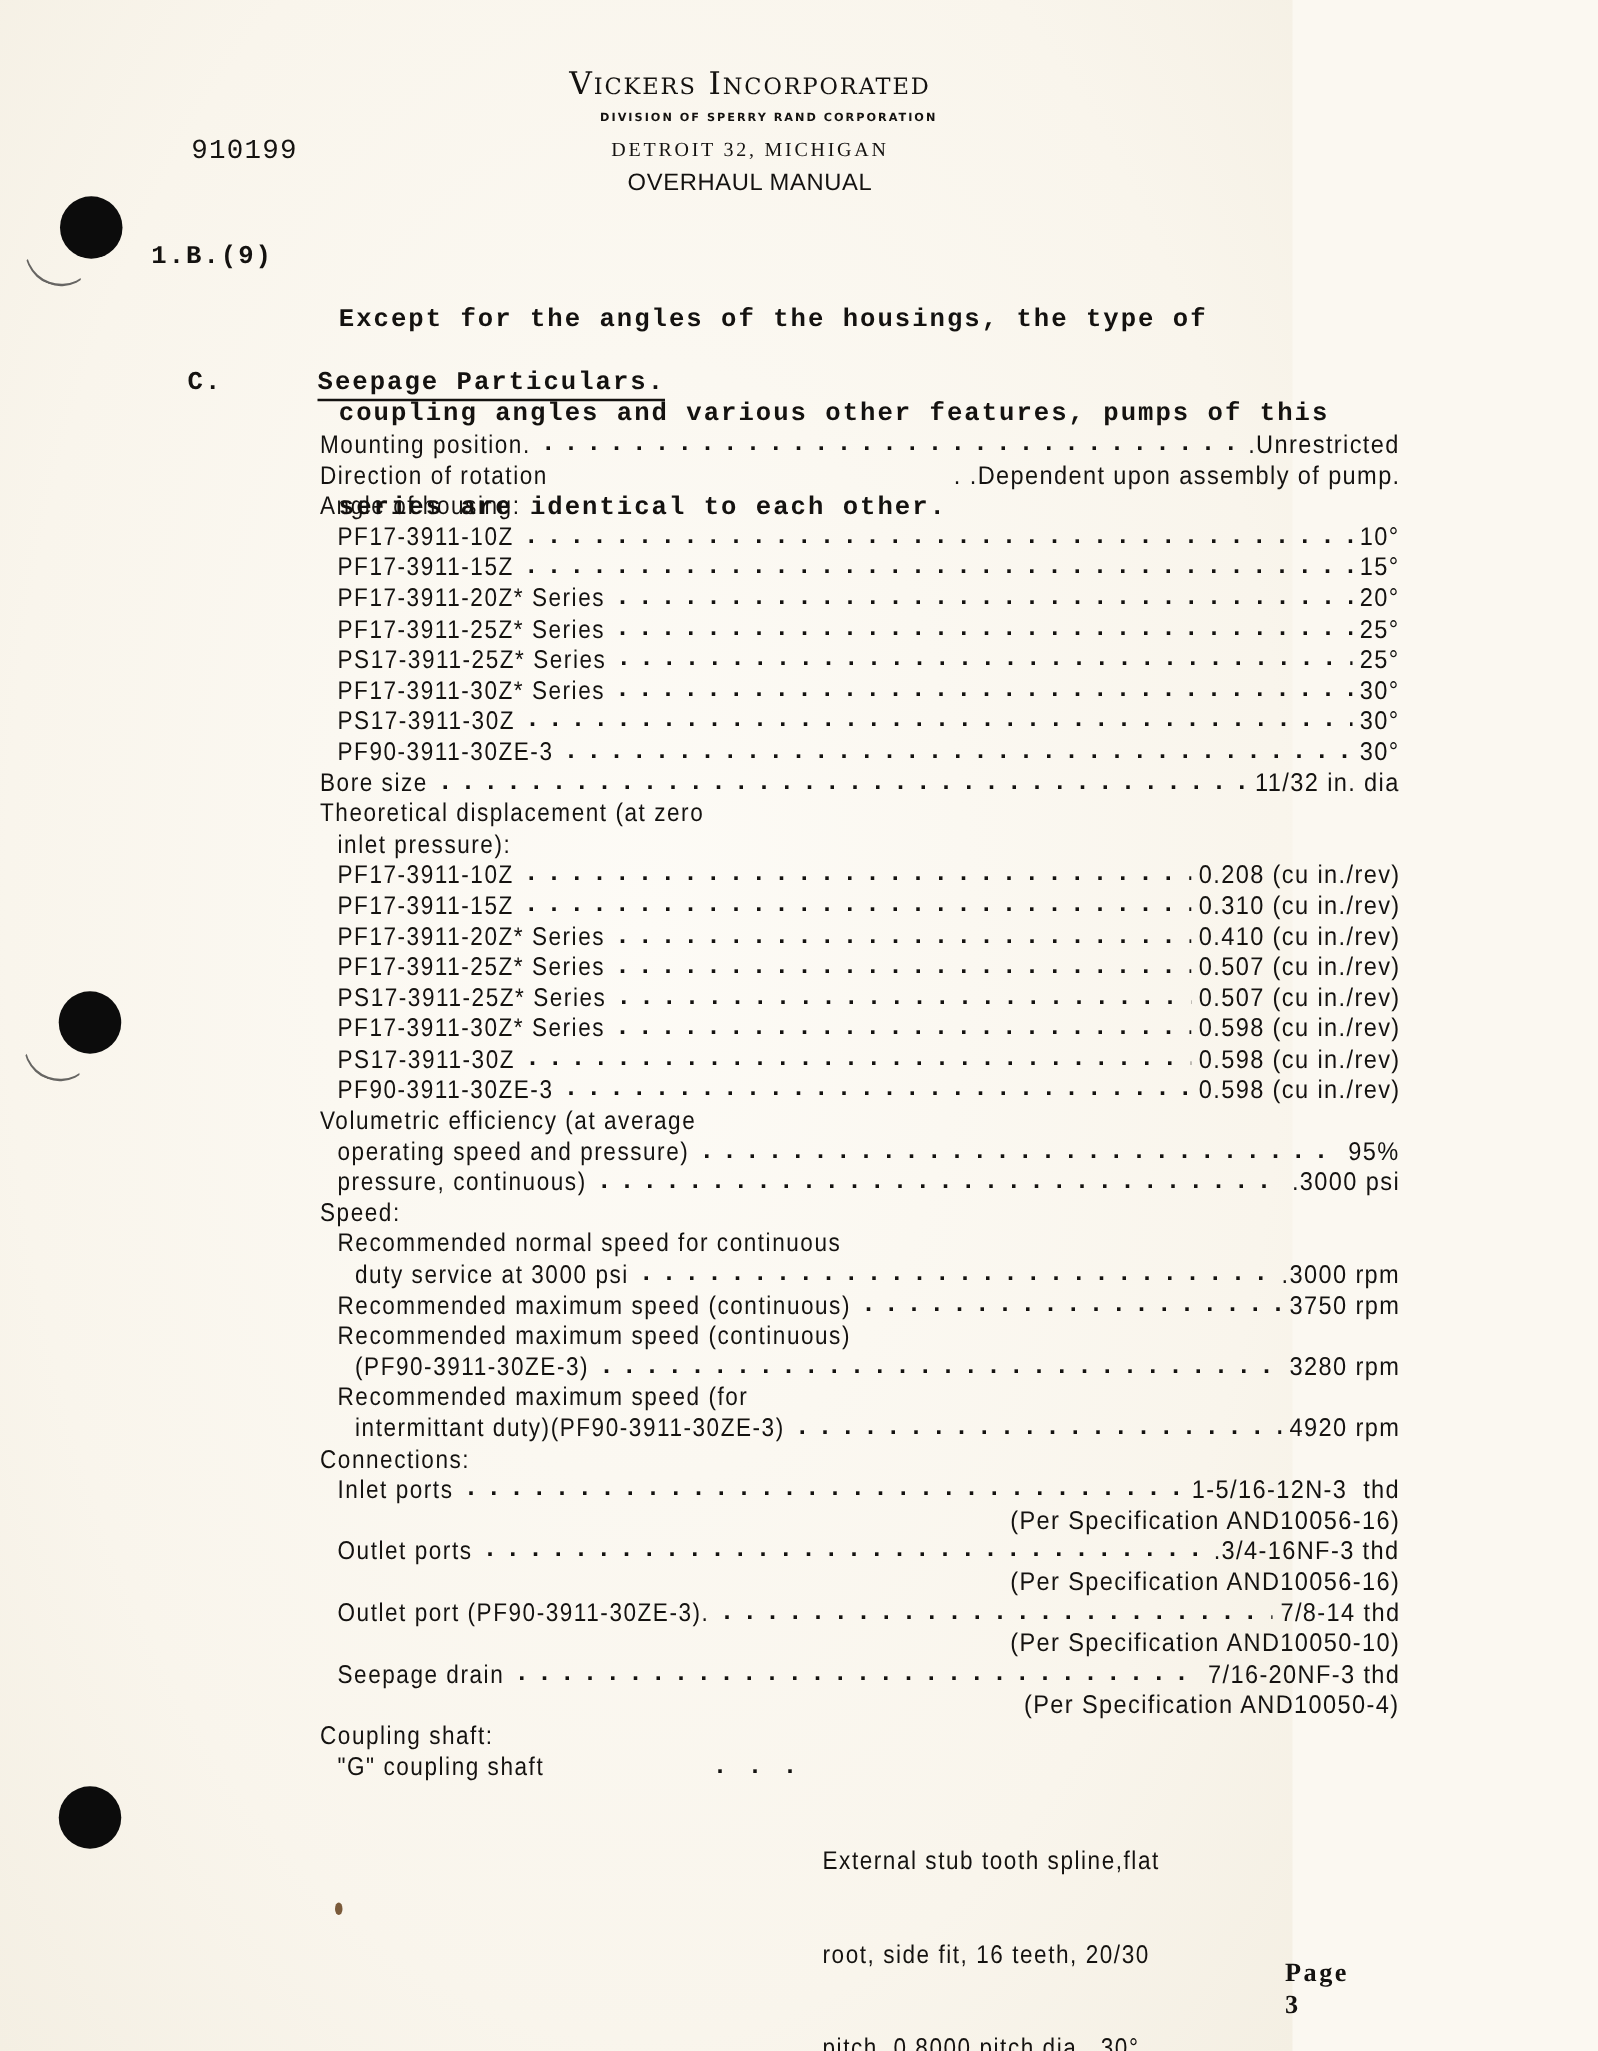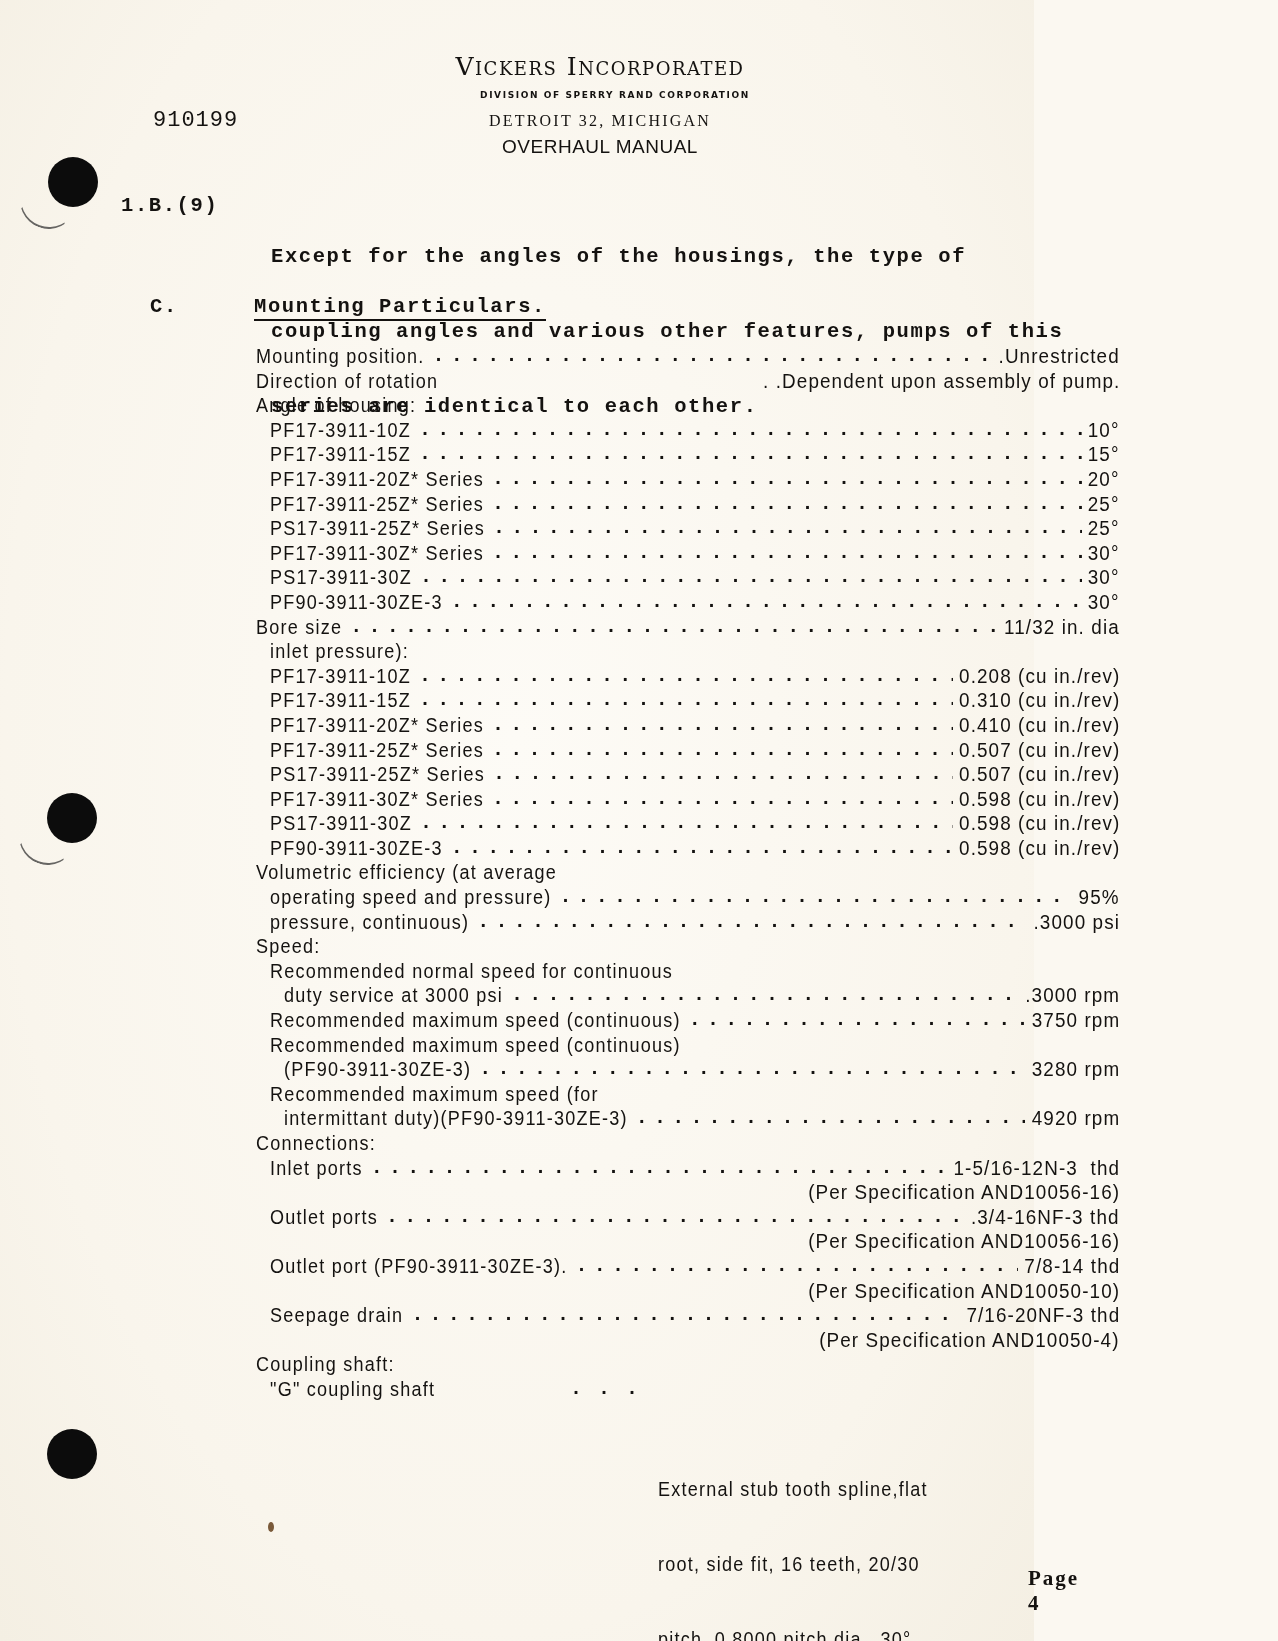--- a/index.html
+++ b/index.html
@@ -197,21 +197,21 @@
   <div class="doc-number">910199</div>
 
   <div class="para-num mono">1.B.(9)</div>
   <div class="para-text mono">
     <span class="para-line">Except for the angles of the housings, the type of</span>
     <span class="para-line">coupling angles and various other features, pumps of this</span>
     <span class="para-line">series are identical to each other.</span>
   </div>
 
   <div class="section-letter mono">C.</div>
-  <div class="section-title mono">Mounting Particulars.</div>
+  <div class="section-title mono">Seepage Particulars.</div>
 
   <div class="spec-list" id="spec-list">
       <div class="row">
         <span class="lbl" style="left: 0px;">Mounting position.</span>
         <span class="dots" style="left: 176.602px; width: 560.13px;">............................................................</span>
         <span class="val">.Unrestricted</span>
       </div>
       <div class="row">
         <span class="lbl" style="left: 0px;">Direction of rotation</span>
         <span class="val">. .Dependent upon assembly of pump.</span>
@@ -257,20 +257,24 @@
       </div>
       <div class="row">
         <span class="lbl" style="left: 14px;">PF90-3911-30ZE-3</span>
         <span class="dots" style="left: 194.81px; width: 631.349px;">............................................................</span>
         <span class="val">30°</span>
       </div>
       <div class="row">
         <span class="lbl" style="left: 0px;">Bore size</span>
         <span class="dots" style="left: 94.295px; width: 647.986px;">............................................................</span>
         <span class="val">11/32 in. dia</span>
+      </div>
+      <div class="row">
+        <span class="lbl" style="left: 0px;">Theoretical displacement (at zero</span>
+        <span class="val"></span>
       </div>
       <div class="row">
         <span class="lbl" style="left: 14px;">inlet pressure):</span>
         <span class="val"></span>
       </div>
       <div class="row">
         <span class="lbl" style="left: 14px;">PF17-3911-10Z</span>
         <span class="dots" style="left: 163.034px; width: 533.578px;">............................................................</span>
         <span class="val">0.208 (cu in./rev)</span>
       </div>
@@ -410,14 +414,14 @@
       </div>
     </div>
 
   <div class="coupling-desc" id="coupling-desc" style="top: 1426px;">
     <div>External stub tooth spline,flat</div>
     <div>root, side fit, 16 teeth, 20/30</div>
     <div>pitch, 0.8000 pitch dia., 30°</div>
     
   </div>
 
-  <div class="page-num">Page 4</div>
+  <div class="page-num">Page 3</div>
 </div>
 
 </body></html>

